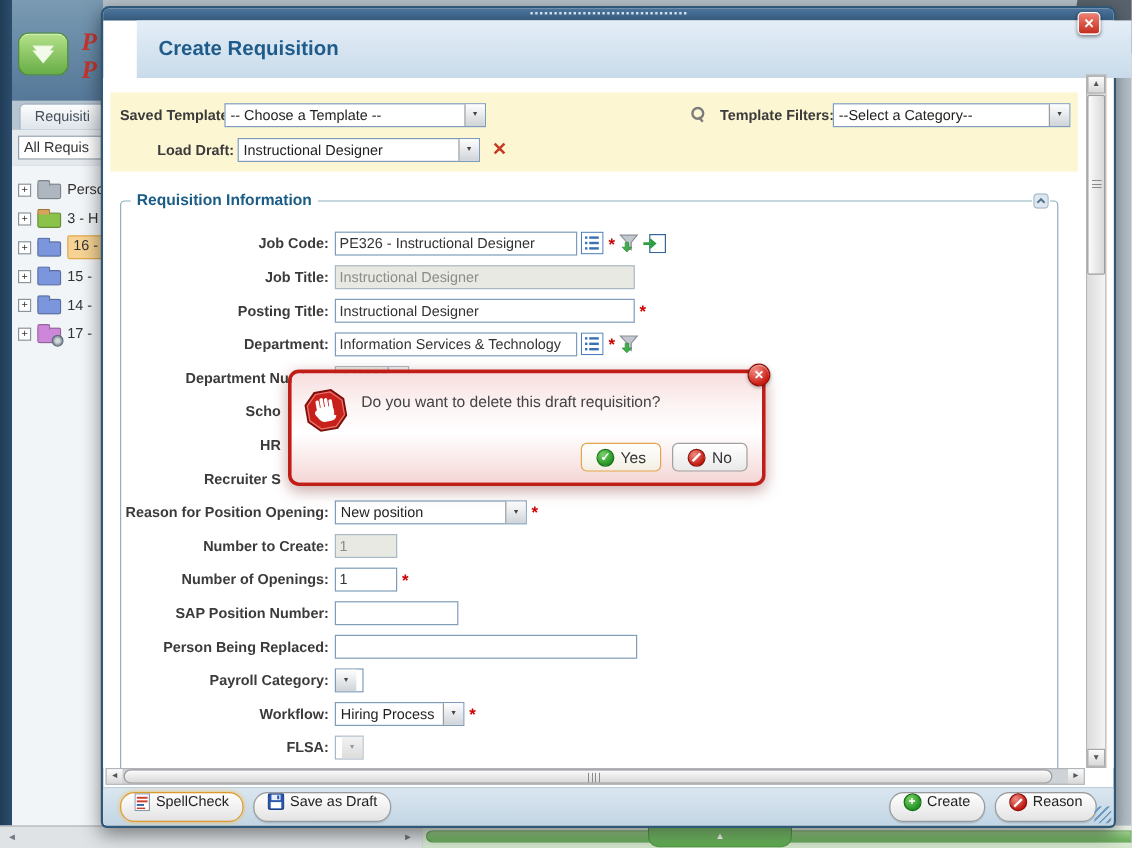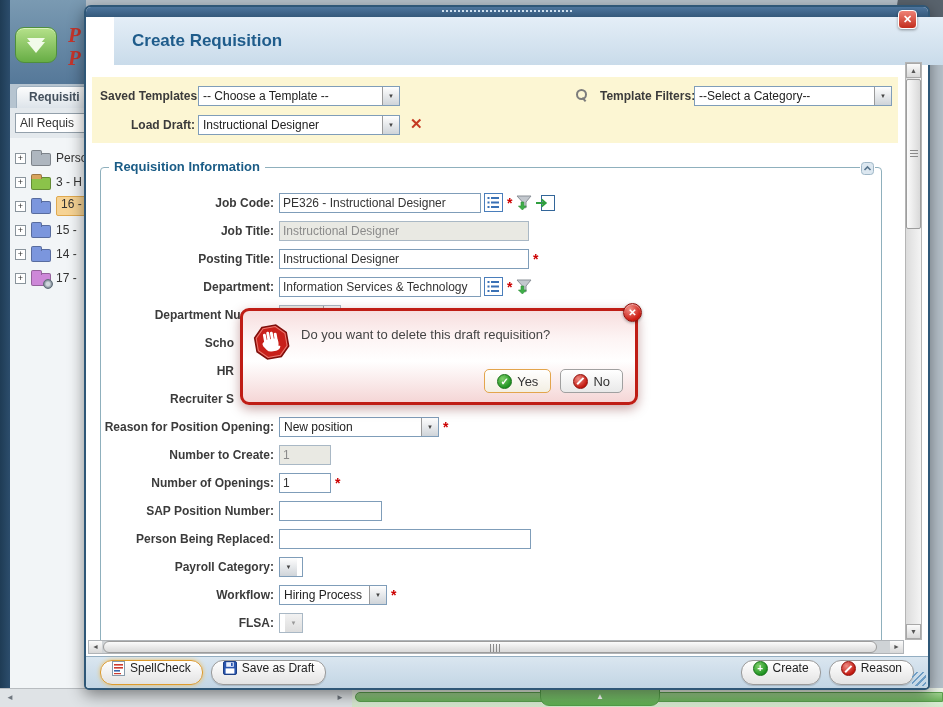--- a/index.html
+++ b/index.html
@@ -8,21 +8,21 @@
 
   
   .edge-strip { position:absolute; left:0; top:0; width:10px; height:688px; background:linear-gradient(90deg,#1f3c55,#2c4d6c); z-index:1; }
   .blob { position:absolute; left:897px; top:-30px; width:74px; height:76px; border-radius:50%; background:#59636d; z-index:5; }
   .sidebar { position:absolute; left:10px; top:0; width:76px; height:688px; z-index:2; overflow:hidden; }
   .sb-top { height:84px; background:linear-gradient(#7a9ab2,#557899); position:relative; }
   .logo-btn { position:absolute; left:5px; top:27px; width:42px; height:36px; border-radius:9px; background:linear-gradient(#b5e18a,#67ad45); border:1px solid #4f8f3c; box-shadow:inset 0 1px 0 #d9f2bd; display:flex; align-items:center; justify-content:center; }
   .logo-arrow { width:0; height:0; border-left:9px solid transparent; border-right:9px solid transparent; border-top:11px solid #f2fbe9; margin-top:4px; filter:drop-shadow(0 -4px 0 #f2fbe9); }
   .logo-letters { position:absolute; left:58px; top:24px; width:20px; height:48px; overflow:hidden; color:#c5352b; font-family:"Liberation Serif",serif; font-weight:bold; font-style:italic; font-size:21px; line-height:23px; }
   .sb-tabs { height:24px; background:#b6c4d0; position:relative; }
-  .sb-tab { position:absolute; left:6px; top:2px; height:22px; padding:0 12px; background:linear-gradient(#fdfdfd,#dde4ea); border:1px solid #9fb0bf; border-bottom:none; border-radius:5px 5px 0 0; font-size:12px; font-weight:bold; color:#44505c; line-height:21px; white-space:nowrap; overflow:hidden; }
+  .sb-tab { position:absolute; left:6px; top:2px; height:22px; padding:0 12px; background:linear-gradient(#fdfdfd,#dde4ea); border:1px solid #9fb0bf; border-bottom:none; border-radius:5px 5px 0 0; font-size:12px; font-weight:normal; color:#44505c; line-height:21px; white-space:nowrap; overflow:hidden; }
   .sb-filter { height:30px; background:#e4e9ed; display:flex; align-items:center; padding-left:5px; }
   .sb-select { width:70px; height:20px; background:#fff; border:1px solid #93a0ab; font-size:12px; color:#333; line-height:18px; padding-left:4px; white-space:nowrap; overflow:hidden; }
   .sb-tree { background:#f2f5f7; height:550px; padding-top:8px; }
   .tree-row { display:flex; align-items:center; gap:5px; height:24px; padding-left:5px; font-size:12px; color:#333; white-space:nowrap; }
   .expander { width:11px; height:11px; background:#fff; border:1px solid #8a949c; font-size:9px; line-height:9px; text-align:center; color:#333; flex:none; }
   .folder { width:20px; height:13px; border-radius:2px; position:relative; margin-top:3px; flex:none; border:1px solid rgba(0,0,0,.28); }
   .folder::before { content:""; position:absolute; top:-4px; left:-1px; width:9px; height:4px; border-radius:2px 2px 0 0; background:inherit; border:1px solid rgba(0,0,0,.28); border-bottom:none; }
   .f-gray   { background:#aeb6bf; }
   .f-green  { background:#8bc34a; }
   .f-green::before { background:#d8a45c; }
@@ -181,21 +181,21 @@
     </div>
   <div class="m-close">✕</div>
   <div class="m-header">
     <div class="m-title">Create Requisition</div>
   </div>
 
   <div class="m-body">
 
     <div class="tbar">
       <span class="lab" style="left:8px;top:12px">Saved Templates:</span>
-      <div class="sel" style="position:absolute;left:106px;top:9px;width:202px">
+      <div class="sel" style="position:absolute;left:95px;top:9px;width:218px">
         <span class="sel-val">-- Choose a Template --</span>
         <span class="sel-btn">▼</span>
       </div>
       <span class="mag" style="position:absolute;left:483px;top:11px"></span>
       <span class="lab" style="left:508px;top:12px">Template Filters:</span>
       <div class="sel" style="position:absolute;left:602px;top:9px;width:198px">
         <span class="sel-val">--Select a Category--</span>
         <span class="sel-btn">▼</span>
       </div>
       <span class="lab" style="left:8px;top:41px;width:95px;text-align:right;display:inline-block">Load Draft:</span>

